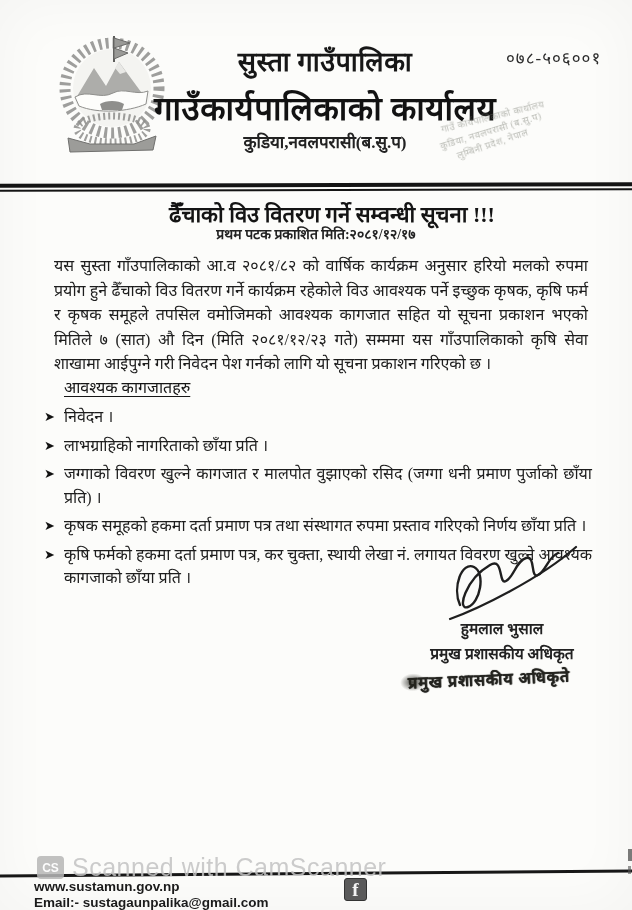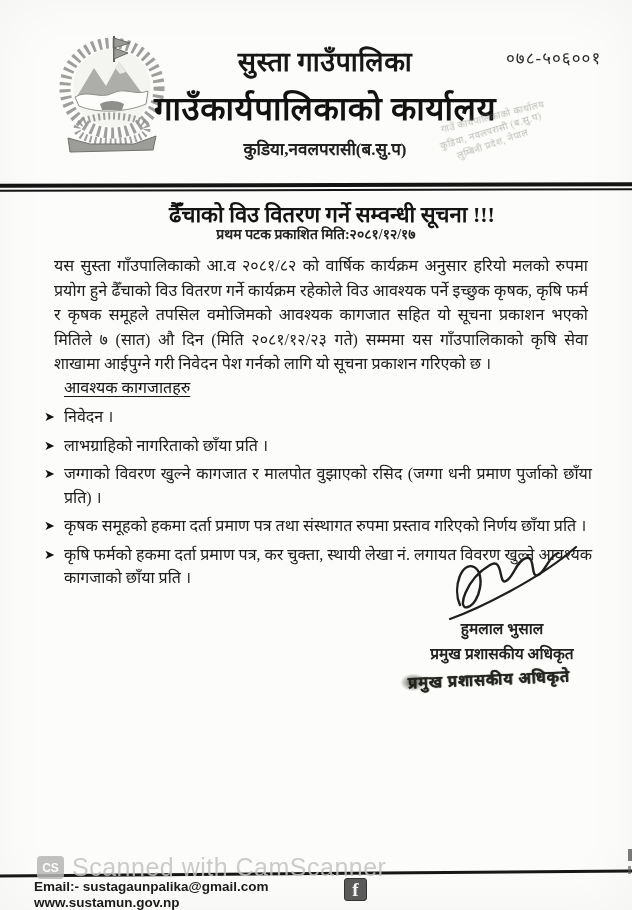--- a/index.html
+++ b/index.html
@@ -11,21 +11,21 @@
     background:#fcfcfa; overflow:hidden;
     box-shadow: inset 0 0 60px rgba(0,0,0,0.035);
   }
 
   
   .emblem { position:absolute; left:56px; top:34px; width:112px; height:130px; }
 
   .header-center { position:absolute; left:130px; top:42px; width:390px; text-align:center; }
   .org-line1 { font-size:27px; font-weight:700; color:#171717; letter-spacing:.5px; }
   .org-line2 { font-size:33px; font-weight:700; color:#121212; margin-top:6px; letter-spacing:.5px; }
-  .addr1 { font-size:17px; font-weight:600; margin-top:7px; color:#222; }
+  .addr1 { font-size:17px; font-weight:600; color:#222; }
   .addr2 { font-size:17px; font-weight:600; margin-top:2px; color:#222; }
 
   .phone { position:absolute; left:486px; top:46px; font-size:17px; color:#2b2b2b; letter-spacing:1px;margin-left:20px; }
 
   .header-stamp {
     position:absolute; left:416px; top:112px; width:150px;
     transform:rotate(-17deg); opacity:.5; color:#76796e;
     font-size:9.5px; line-height:13px; text-align:center; letter-spacing:.5px;
     filter:blur(.3px);
   }
@@ -178,21 +178,21 @@
   </div>
 
   <div class="footer-line"></div>
 
   <div class="watermark">
     <div class="cs-badge">CS</div>
     <div class="watermark-text">Scanned with CamScanner</div>
   </div>
 
   <div class="contact-left">
+    <div>www.sustamun.gov.np</div>
     <div>Email:- sustagaunpalika@gmail.com</div>
-    <div>www.sustamun.gov.np</div>
   </div>
 
   <div class="fb-icon">f</div>
 
   <div class="edge-mark1"></div>
   <div class="edge-mark2"></div>
 </div>
 
 </body></html>

